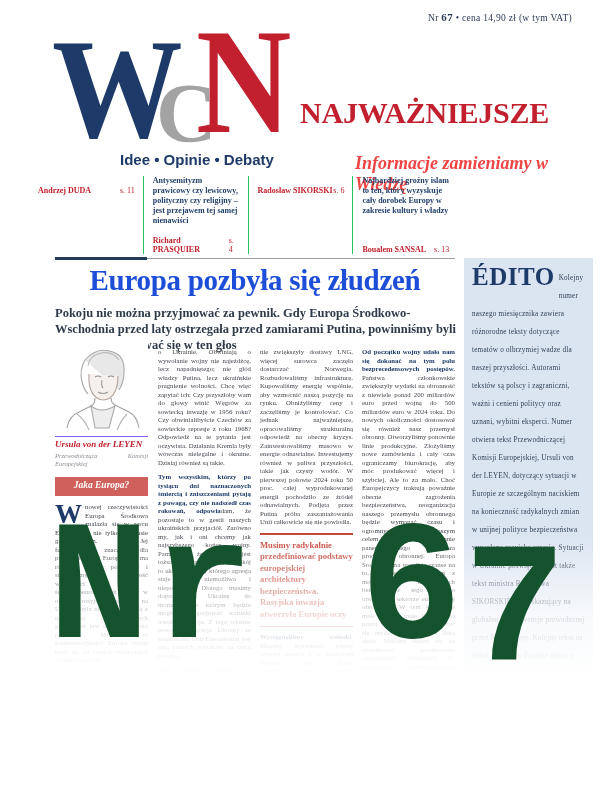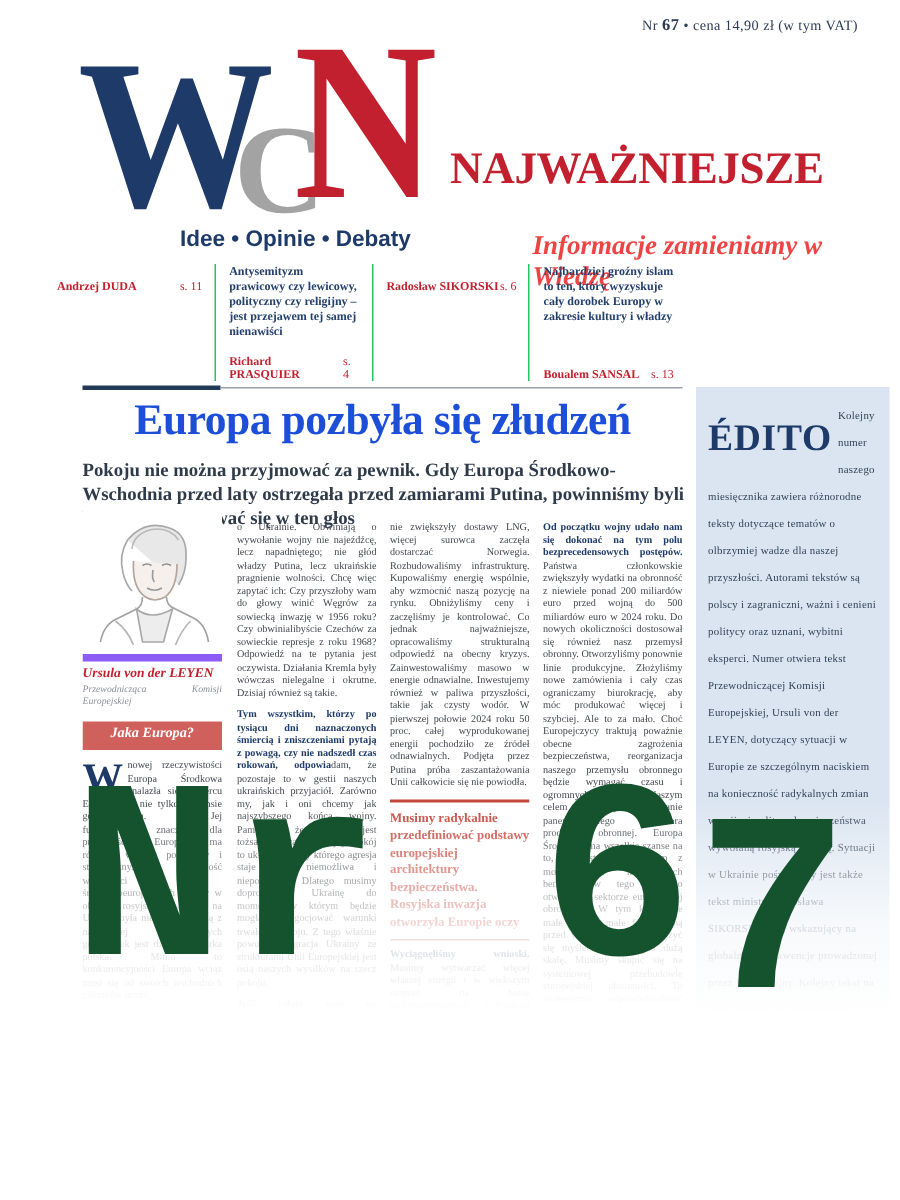--- a/index.html
+++ b/index.html
@@ -52,38 +52,38 @@
            font-size:6.8px;line-height:8.5px;text-align:justify;color:#41464d;}
   .bodycol p{margin:0 0 6px 0;}
   .c1{left:55px;top:340px;height:360px;}
   .c2{left:158px;}
   .c3{left:260px;}
   .c4{left:362px;}
   .lead-bold{font-weight:bold;color:#1d3a68;}
 
   
   .portrait{width:93px;height:92px;display:block;}
-  .byline{border-top:5px solid #8b5cf6;margin-top:4px;padding-top:3px;}
+  .byline{border-top:1px solid #8b5cf6;margin-top:4px;padding-top:3px;}
   .author-name{font-size:9px;font-weight:bold;font-style:italic;color:#c2202e;}
   .author-role{font-size:6.5px;font-style:italic;color:#8a8f96;margin-top:3px;}
   .kicker{margin:8px 0 7px 0;background:#cf605c;color:#fff;text-align:center;
           font-size:9.5px;font-style:italic;font-weight:bold;padding:4px 0 7px 0;}
   .dropcap{float:left;font-size:27px;line-height:22px;font-weight:bold;color:#1d3a68;
            padding-right:3px;}
 
   
   .pullquote{border-top:2px solid #c5473c;border-bottom:1px solid #c5473c;
              padding:5px 0 6px 0;margin:4px 0 6px 0;
              color:#c5473c;font-weight:bold;font-size:8.6px;line-height:11.5px;text-align:left;}
 
   
   .edito{position:absolute;left:464px;top:258px;width:129px;height:448px;background:#dbe5f1;
          box-sizing:border-box;padding:8px 8px;overflow:hidden;}
   .edito-title{float:left;font-size:25px;line-height:22px;font-weight:bold;color:#1d3a68;
-               letter-spacing:.5px;margin-right:4px;margin-top:16px;}
+               letter-spacing:.5px;margin-right:4px;}
   .edito-text{font-size:7.2px;line-height:9.3px;text-align:justify;color:#2e3e55;letter-spacing:.2px;}
 
   
   .fade{position:absolute;left:0;top:535px;width:600px;height:180px;z-index:5;pointer-events:none;
         background:linear-gradient(to bottom,rgba(255,255,255,0) 0%,rgba(255,255,255,.78) 45%,
                    #ffffff 78%,#ffffff 100%);}
   .bottom-white{position:absolute;left:0;top:705px;width:600px;height:95px;background:#fff;z-index:5;}
   .giant{position:absolute;left:48px;top:512px;z-index:6;font-family:Liberation Mono, monospace;
          font-weight:bold;font-size:170px;line-height:160px;color:#14532d;letter-spacing:2px;
          white-space:nowrap;}

